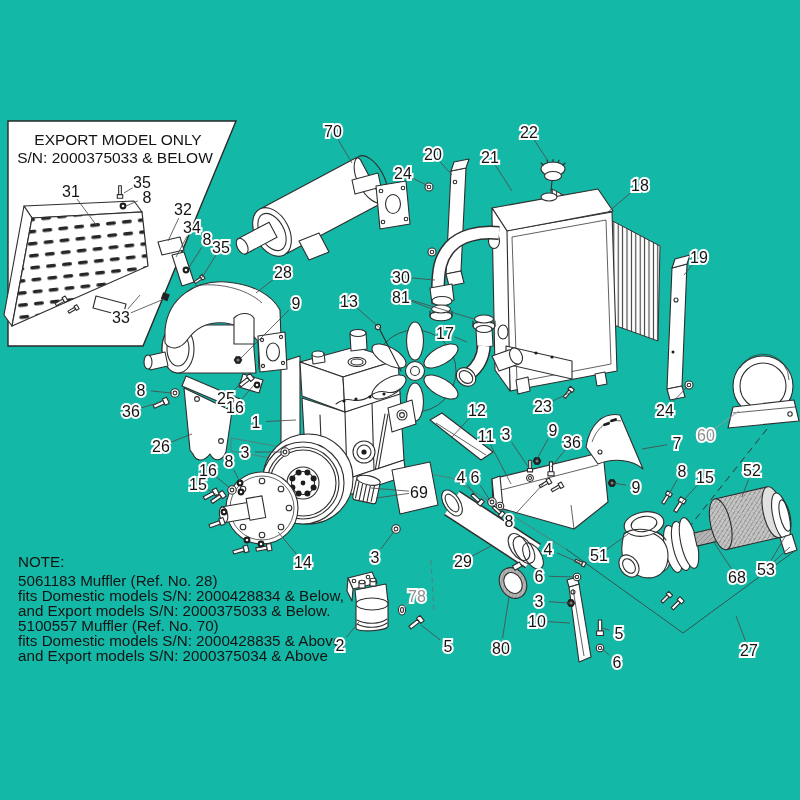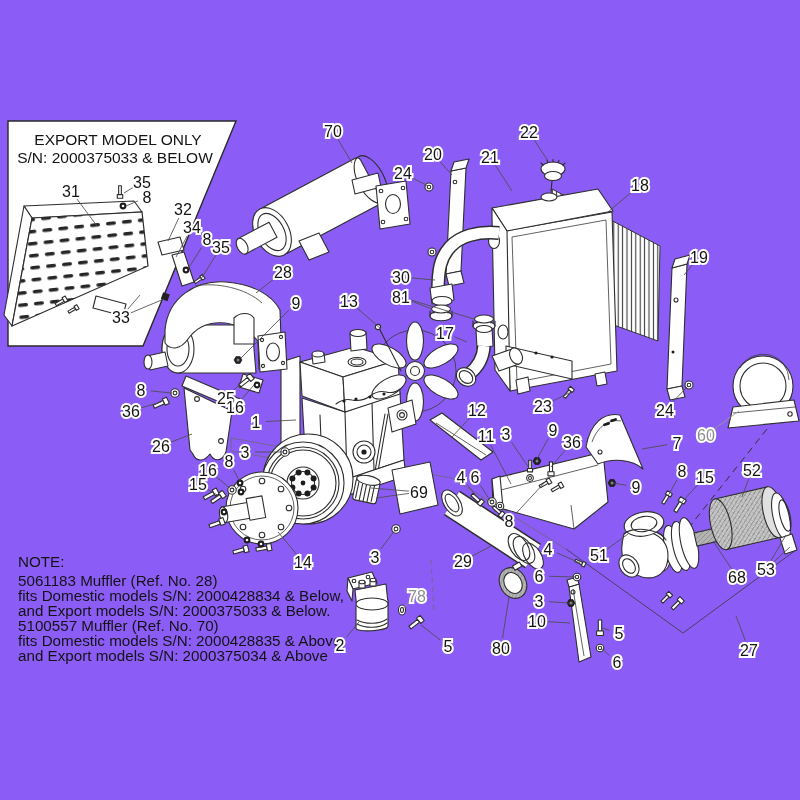--- a/index.html
+++ b/index.html
@@ -1,16 +1,16 @@
 <!DOCTYPE html>
 <html><head>
 <meta charset="utf-8">
 <style>
   html,body{margin:0;padding:0;background:#fff;}
-  .page{position:relative;width:800px;height:800px;background:#8b5cf6;overflow:hidden;}
+  .page{position:relative;width:800px;height:800px;background:#14b8a6;overflow:hidden;}
   svg{position:absolute;left:0;top:0;}
   svg *{vector-effect:non-scaling-stroke;}
   .s{fill:#fff;stroke:#2e2e2e;stroke-width:1.1;stroke-linejoin:round;stroke-linecap:round;}
   .s2{fill:none;stroke:#2e2e2e;stroke-width:1.1;stroke-linecap:round;}
   .thin{fill:none;stroke:#3a3a3a;stroke-width:.8;}
   .ph{fill:none;stroke:#6a6a6a;stroke-width:.7;}
   .dk{fill:#1c1c1c;stroke:none;}
   .tube{fill:none;stroke:#2e2e2e;stroke-width:14;}
   .tubein{fill:none;stroke:#fff;stroke-width:11;}
   text{font-family:"Liberation Sans","DejaVu Sans",sans-serif;fill:#141414;}

